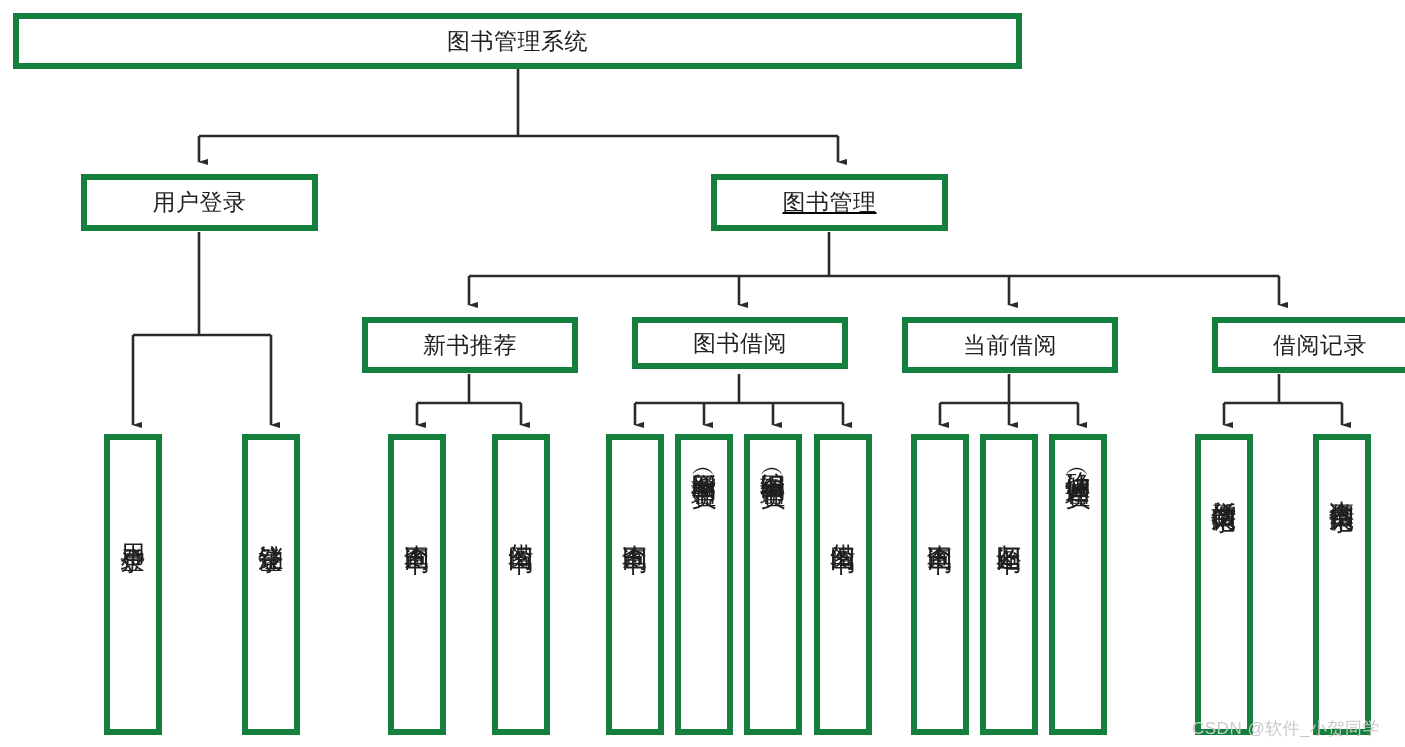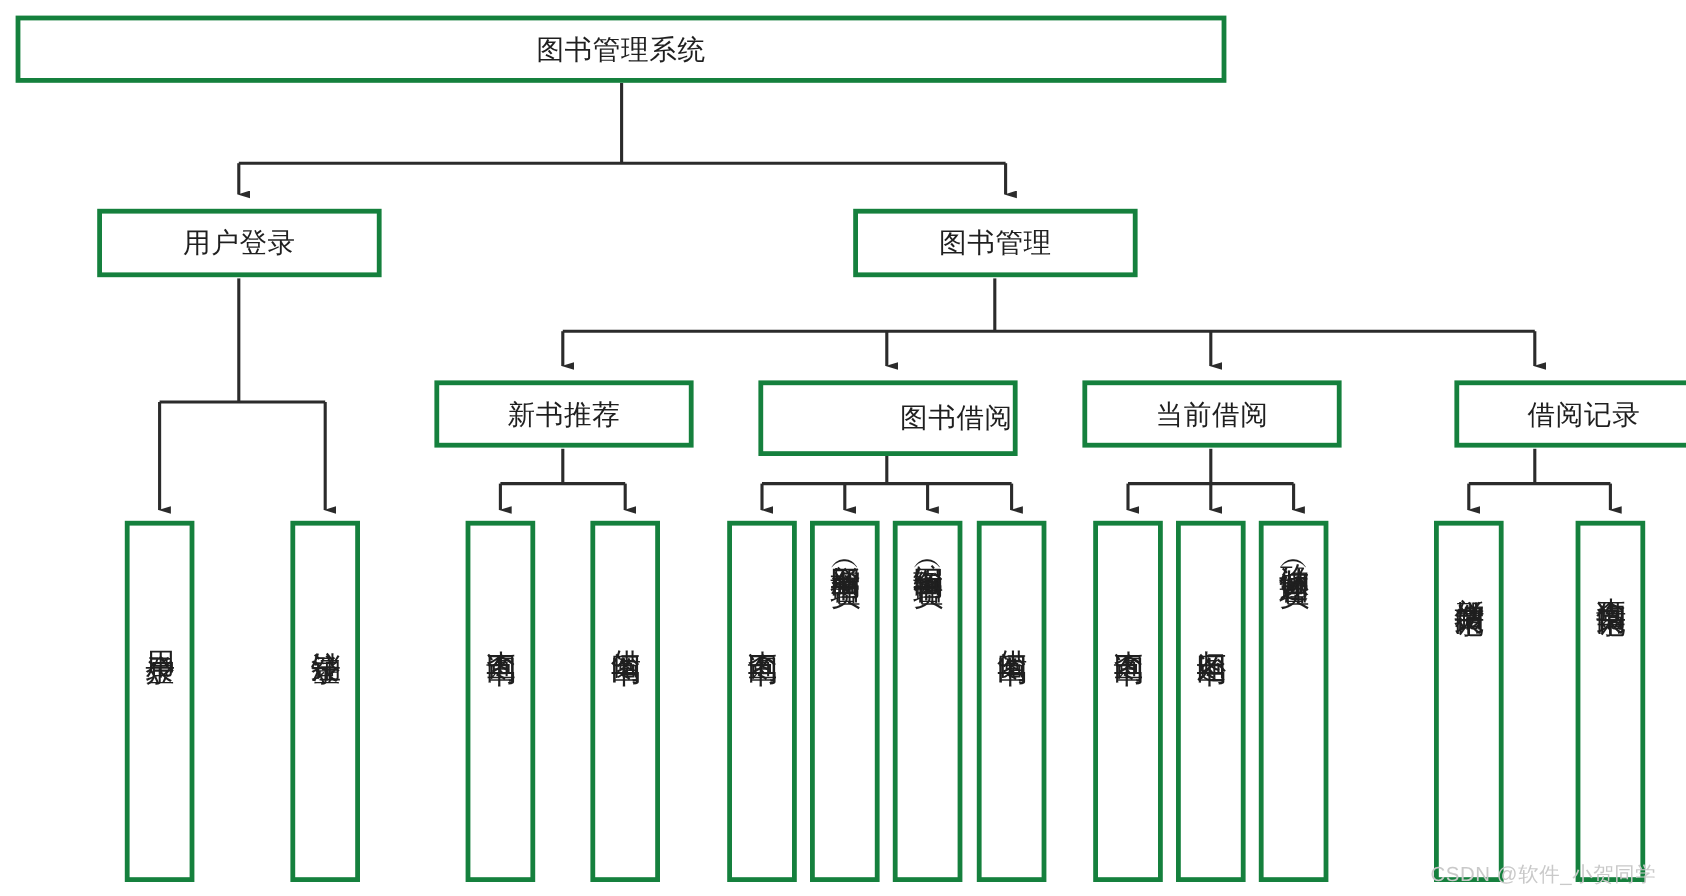--- a/index.html
+++ b/index.html
@@ -23,21 +23,21 @@
     left: 0;
     top: 0;
     width: 1405px;
     height: 747px;
     pointer-events: none;
   }
   .node {
     position: absolute;
     box-sizing: border-box;
     background: #ffffff;
-    border: 4px solid #15803d;
+    border: 6px solid #15803d;
     display: flex;
     align-items: center;
     justify-content: center;
     z-index: 2;
   }
   .node-label {
     color: #1f1f1f;
     text-align: center;
     line-height: 1.22;
     white-space: pre;
@@ -138,29 +138,29 @@
   </svg>
 
   <div class="node root horizontal" style="left:13px; top:13px; width:1009px; height:56px;">
     <span class="node-label">图书管理系统</span>
   </div>
 
   <div class="node horizontal" style="left:81px; top:174px; width:237px; height:57px;">
     <span class="node-label">用户登录</span>
   </div>
 
-  <div class="node horizontal" style="left:711px; top:174px; width:237px; height:57px;">
+  <div class="node horizontal" style="left:711px; top:174px; width:237px; height:57px;text-decoration:underline;">
     <span class="node-label">图书管理</span>
   </div>
 
   <div class="node horizontal" style="left:362px; top:317px; width:216px; height:56px;">
     <span class="node-label">新书推荐</span>
   </div>
 
-  <div class="node horizontal" style="left:632px; top:317px; width:216px; height:63px;justify-content:flex-end;">
+  <div class="node horizontal" style="left:632px; top:317px; width:216px; height:52px;">
     <span class="node-label">图书借阅</span>
   </div>
 
   <div class="node horizontal" style="left:902px; top:317px; width:216px; height:56px;align-items:center;">
     <span class="node-label">当前借阅</span>
   </div>
 
   <div class="node horizontal" style="left:1172px; top:317px; width:216px; height:56px;margin-left:40px;">
     <span class="node-label">借阅记录</span>
   </div>

